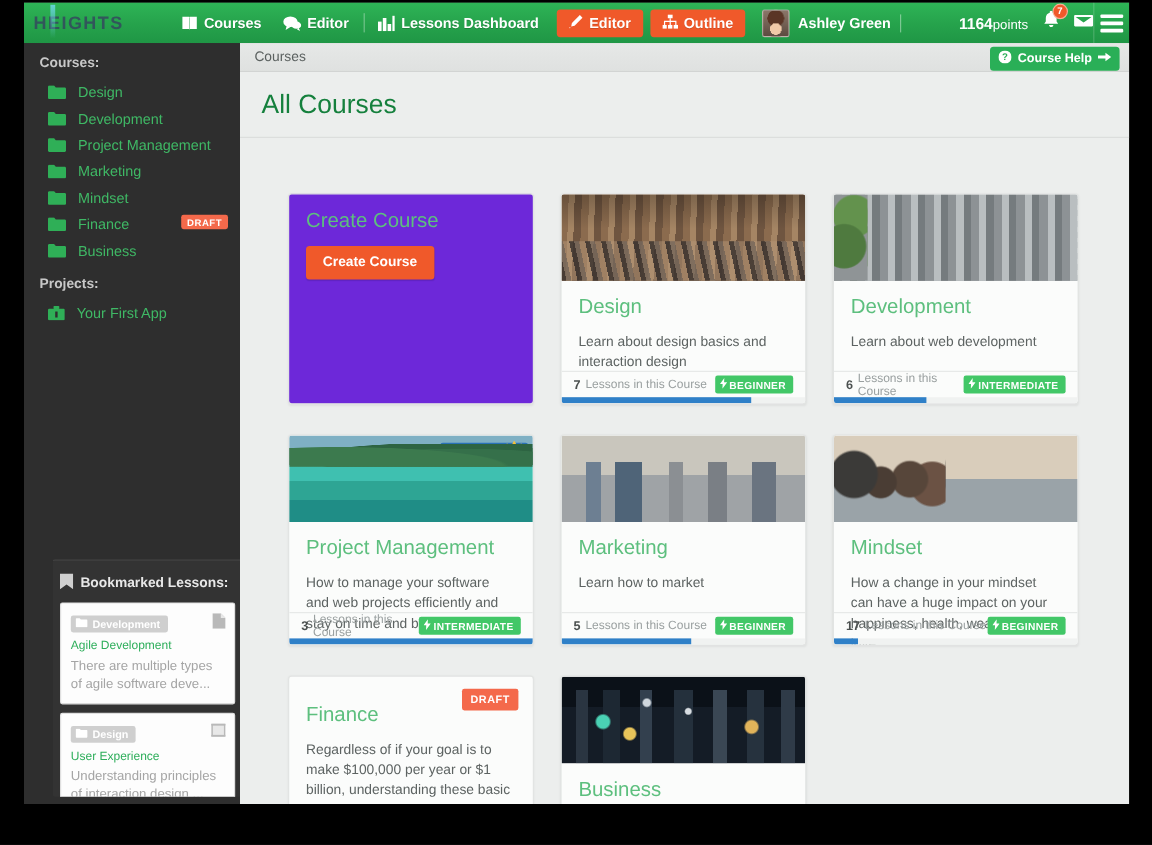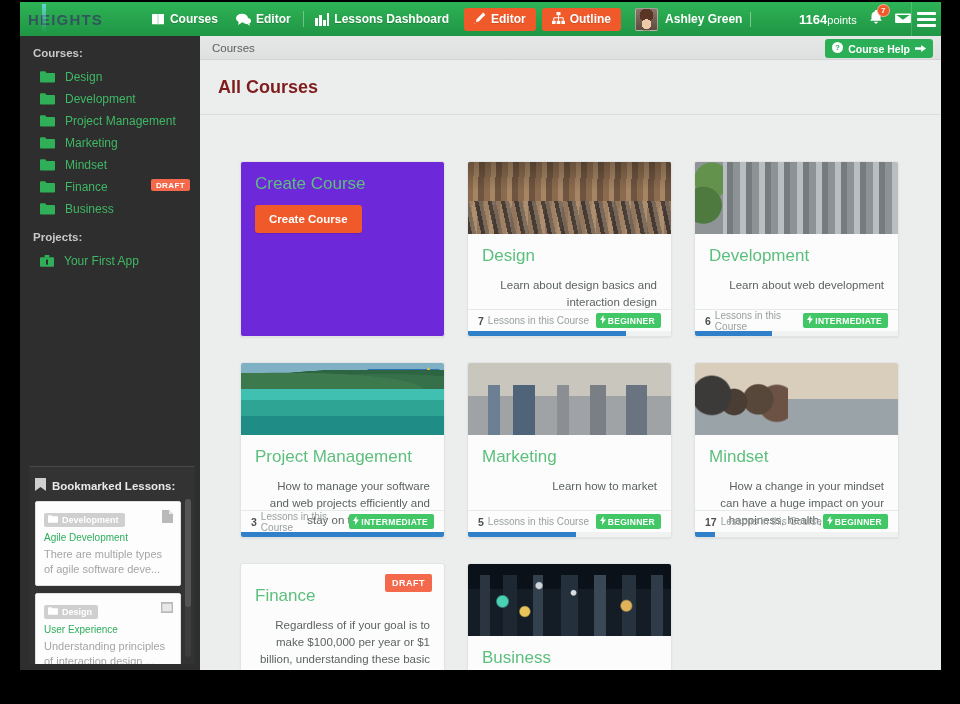--- a/index.html
+++ b/index.html
@@ -127,21 +127,21 @@
   .side-item .lbl { color: #3fb865; font-size: 12px; }
   .draftbadge {
     position: absolute; right: 10px; top: 3px;
     background: #f4694b; color: #fff;
     font-size: 8px; font-weight: bold;
     letter-spacing: .4px;
     padding: 2px 5px 1px;
     border-radius: 2px;
   }
   #bookmark-panel {
-    position: absolute; left: 9px; top: 430px;
+    position: absolute; left: 24px; top: 430px;
     width: 166px; height: 198px;
     background: #333333;
     border-top: 1px solid #484848;
     border-radius: 2px;
     overflow: hidden;
   }
   #bm-title {
     display: flex; align-items: center; gap: 6px;
     color: #e8e8e8; font-size: 11.5px; font-weight: bold;
     padding: 11px 0 8px 6px;
@@ -200,21 +200,21 @@
     padding: 3px 7px;
     cursor: pointer;
   }
   #pagehead {
     height: 55px;
     background: #eceeed;
     border-bottom: 1px solid #dcdedd;
     display: flex; align-items: center;
     padding-left: 18px;
   }
-  #pagetitle { font-size: 18px; color: #7f1d1d; font-weight: bold; }
+  #pagetitle { font-size: 22px; color: #15803d; font-weight: normal; }
 
   #grid {
     position: absolute; left: 0; top: 80px;
     width: 741px; height: 554px;
     padding: 45px 0 0 40px;
     display: flex; flex-wrap: wrap;
     gap: 25px 22px;
     align-content: flex-start;
   }
 
@@ -228,21 +228,21 @@
     overflow: hidden;
     cursor: pointer;
     display: flex; flex-direction: column;
   }
   .card.tall { height: 176px; }
   .card.create { height: 176px; background: #6d28d9; }
 
   .thumb { height: 72px; width: 100%; position: relative; overflow: hidden; }
   .card-body { padding: 12px 14px 0; flex: 1; overflow: hidden; }
   .card-title { font-size: 17px; color: #5dbf7e; margin-bottom: 11px; }
-  .card-desc { font-size: 11.5px; color: #5d6362; line-height: 17px; text-align: right; }
+  .card-desc { font-size: 11.5px; color: #5d6362; line-height: 17px; }
 
   .card-foot {
     position: absolute; left: 0; bottom: 5px;
     width: 100%;
     padding: 0 10px;
     display: flex; align-items: center;
     border-top: 1px solid #e7e9e8;
     height: 22px;
   }
   .lessons-n { font-size: 10.5px; font-weight: bold; color: #4b504f; margin-right: 4px; }

